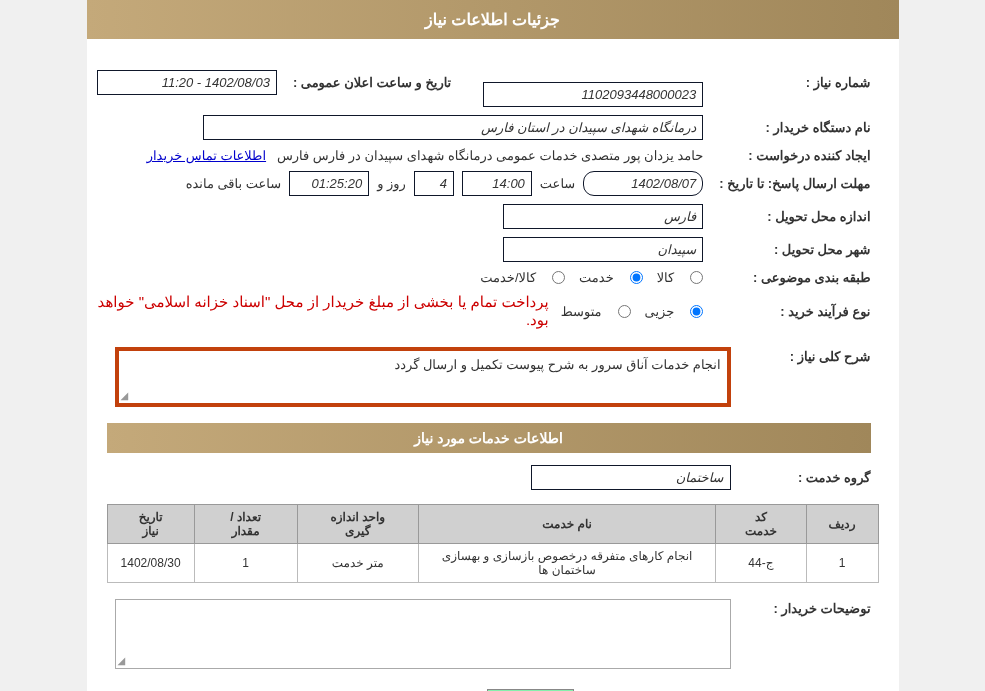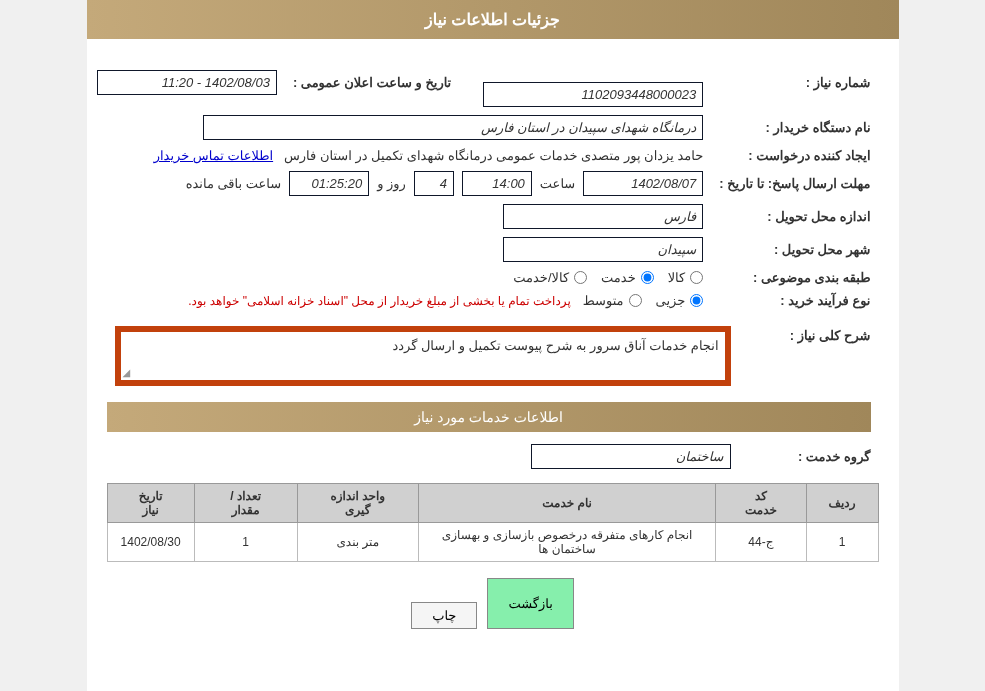--- a/index.html
+++ b/index.html
@@ -63,35 +63,35 @@
       color: #0000cc;
       text-decoration: underline;
       cursor: pointer;
     }
     .section-header {
       background: linear-gradient(to left, #a0875a, #c4a97a);
       color: #fff;
       text-align: center;
       padding: 7px 16px;
       font-size: 14px;
-      font-weight: normal;
+      font-weight: bold;
       margin: 12px 8px 8px 0;
     }
     .radio-group {
       display: flex;
       gap: 14px;
       align-items: center;
     }
     .radio-item {
       display: flex;
       align-items: center;
-      gap: 5px;
+      gap: 16px;
     }
     .section-description {
-      border: 6px solid #c2410c;
+      border: 4px solid #c2410c;
       min-height: 60px;
       padding: 6px;
       background: #fff;
       width: 100%;
       text-align: right;
       color: #333;
       font-size: 13px;
       position: relative;
     }
     .section-description .resize-icon {
@@ -152,21 +152,21 @@
     }
     .btn-print {
       background: #f5f5f5;
       margin-top: 24px;
     }
     .btn-back {
       background: #86efac;
     }
     .warning-text {
       color: #cc0000;
-      font-size: 12px;
+      font-size: 15px;
     }
   </style>
 </head>
 <body>
 
 <div class="page-container">
 
   <div class="header-bar">
     <span>جزئیات اطلاعات نیاز</span>
   </div>
@@ -191,31 +191,31 @@
       <tr>
         <td class="label-cell">نام دستگاه خریدار :</td>
         <td class="value-cell" colspan="4">
           <div class="input-box" style="min-width:500px;">درمانگاه شهدای سپیدان در استان فارس</div>
         </td>
       </tr>
 
       <tr>
         <td class="label-cell">ایجاد کننده درخواست :</td>
         <td class="value-cell" colspan="4">
-          <span>حامد یزدان پور متصدی خدمات عمومی درمانگاه شهدای تکمیل در استان فارس</span>
+          <span>حامد یزدان پور متصدی خدمات عمومی درمانگاه شهدای سپیدان در فارس فارس</span>
           &nbsp;
           <span class="blue-link">اطلاعات تماس خریدار</span>
         </td>
       </tr>
 
       <tr>
         <td class="label-cell">مهلت ارسال پاسخ: تا تاریخ :</td>
         <td class="value-cell" colspan="4">
           <div style="display:flex; align-items:center; gap:8px; direction:rtl;">
-            <div class="input-box" style="min-width:120px;">1402/08/07</div>
+            <div class="input-box" style="min-width:120px;border-radius:11px;">1402/08/07</div>
             <span>ساعت</span>
             <div class="input-box" style="min-width:70px;">14:00</div>
             <div class="input-box" style="min-width:40px;">4</div>
             <span>روز و</span>
             <div class="input-box" style="min-width:80px;">01:25:20</div>
             <span>ساعت باقی مانده</span>
           </div>
         </td>
       </tr>
 
@@ -310,27 +310,40 @@
           <th>واحد اندازه گیری</th>
           <th>تعداد / مقدار</th>
           <th>تاریخ نیاز</th>
         </tr>
       </thead>
       <tbody id="services-tbody">
       <tr>
         <td>1</td>
         <td>ج-44</td>
         <td>انجام کارهای متفرقه درخصوص بازسازی و بهسازی ساختمان ها</td>
-        <td>متر بندی</td>
+        <td>متر خدمت</td>
         <td>1</td>
         <td>1402/08/30</td>
       </tr>
         </tbody>
     </table>
 
+    <table class="info-table" style="margin-top:12px;">
+      <tbody>
+          <tr>
+        <td class="label-cell" style="vertical-align:top; padding-top:6px;">توضیحات خریدار :</td>
+        <td>
+          <div class="buyer-notes">
+            <span></span>
+            <span class="resize-icon">◢</span>
+          </div>
+        </td>
+      </tr>
+    </tbody>
+      </table>
 
     <div class="buttons-row">
       <button class="btn btn-back">بازگشت</button>
       <button class="btn btn-print">چاپ</button>
     </div>
 
   </div>
 </div>
 
 </body></html>

